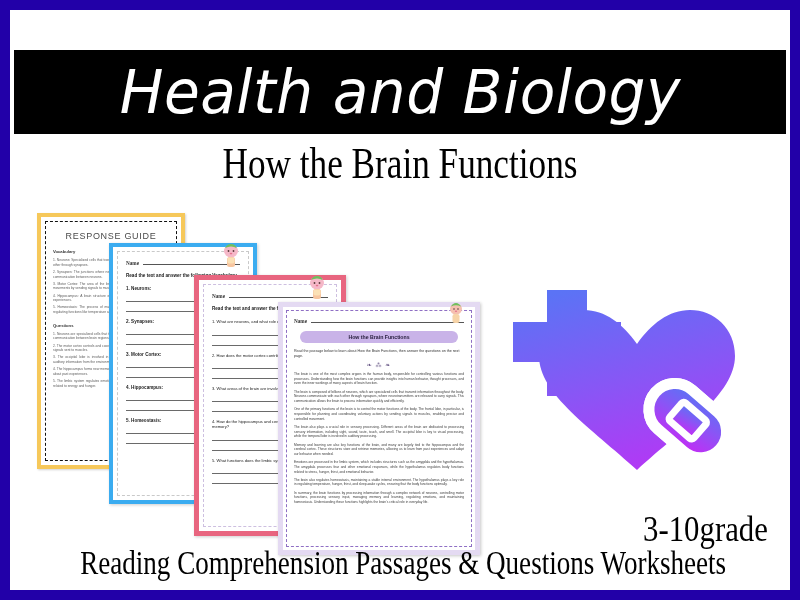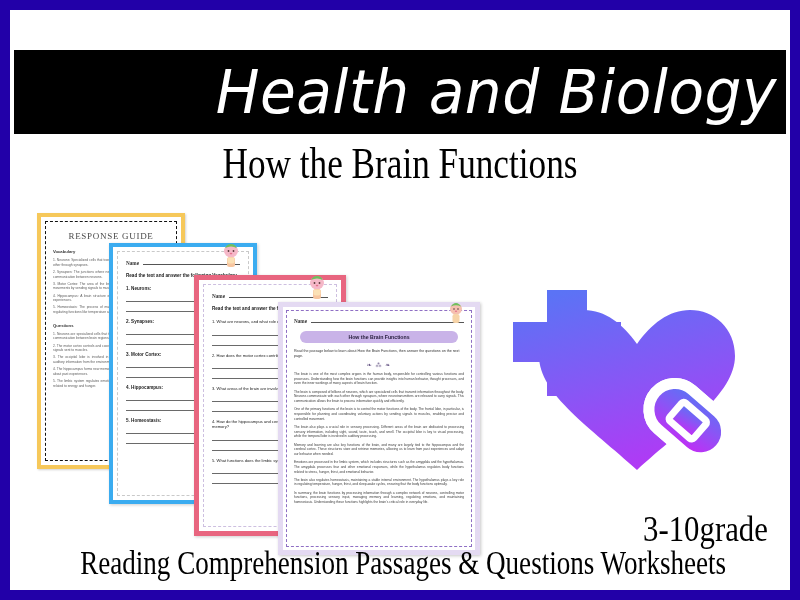--- a/index.html
+++ b/index.html
@@ -27,21 +27,21 @@
   
   #title-banner {
     position: absolute;
     left: 4px;
     top: 40px;
     width: 772px;
     height: 84px;
     background: #000000;
     display: flex;
     align-items: center;
-    justify-content: flex-end;
+    justify-content: center;
   }
   #main-title {
     color: #ffffff;
     font-family: "DejaVu Sans", sans-serif;
     font-style: italic;
     font-weight: 400;
     font-size: 60px;
     line-height: 1;
     letter-spacing: 0.5px;
     white-space: nowrap;
@@ -192,21 +192,21 @@
   .ans-line {
     border-bottom: 0.7px solid #6a6a6a;
     height: 7px;
     margin-bottom: 2px;
   }
   .item { margin-bottom: 7px; }
 
   
   .guide-title {
     text-align: center;
-    font-family: Liberation Serif, serif;
+    font-family: Liberation Sans, sans-serif;
     font-size: 9px;
     letter-spacing: 0.7px;
     color: #4a4a4a;
     margin: 2px 0 8px 0;
   }
   .guide-head {
     font-size: 4.2px;
     font-weight: bold;
     color: #333;
     margin: 0 0 4px 0;

